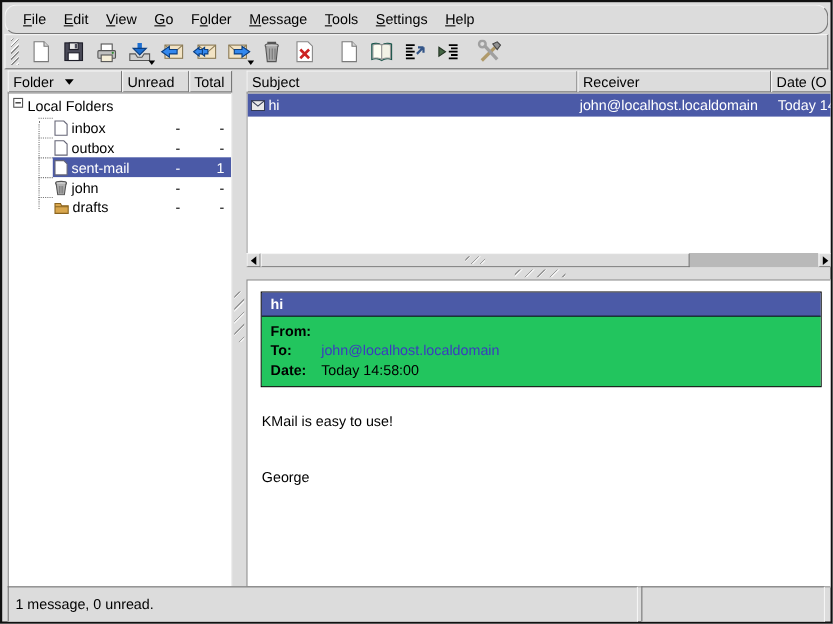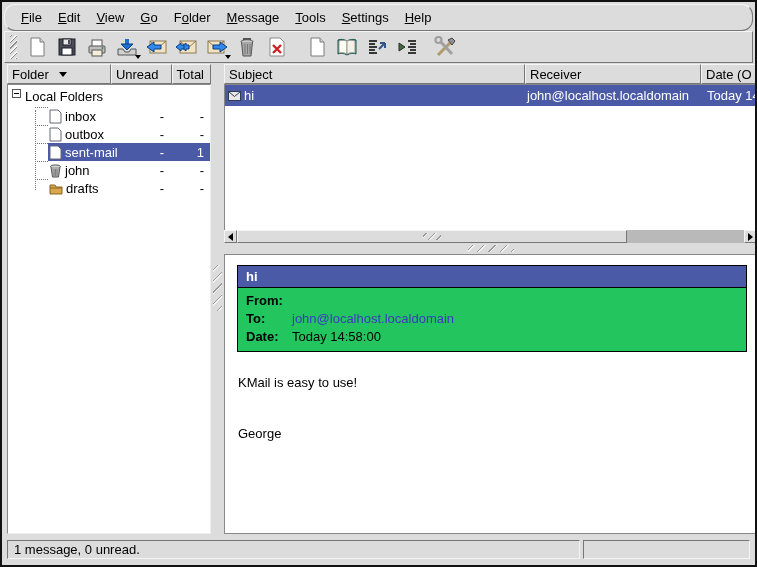--- a/index.html
+++ b/index.html
@@ -93,21 +93,21 @@
   .pv-headers{background:#22c55e;padding:4px 0 5px 0;}
   .pv-row{display:flex;padding:2px 0 2px 8px;line-height:14px;}
   .pv-label{font-weight:bold;width:46px;flex:none;}
   .pv-link{color:#3b3bc0;}
   .pv-body{margin:22px 0 0 13px;}
   .pv-line{min-height:17px;line-height:17px;white-space:pre;}
 
   
   .statusbar{position:absolute;left:2px;right:2px;bottom:2px;height:27px;
     display:flex;align-items:center;gap:3px;padding:4px 3px 4px 3px;}
-  .sb-panel{height:19px;display:flex;align-items:center;padding:0 6px;background:#dcdcdc;overflow:hidden;white-space:nowrap;}
+  .sb-panel{height:33px;display:flex;align-items:center;padding:0 6px;background:#dcdcdc;overflow:hidden;white-space:nowrap;}
   .sb-1{width:573px;flex:none;}
   .sb-2{flex:1;}
 
   svg{display:block;}
 </style>
 </head>
 <body>
 
 <div id="window">
 

